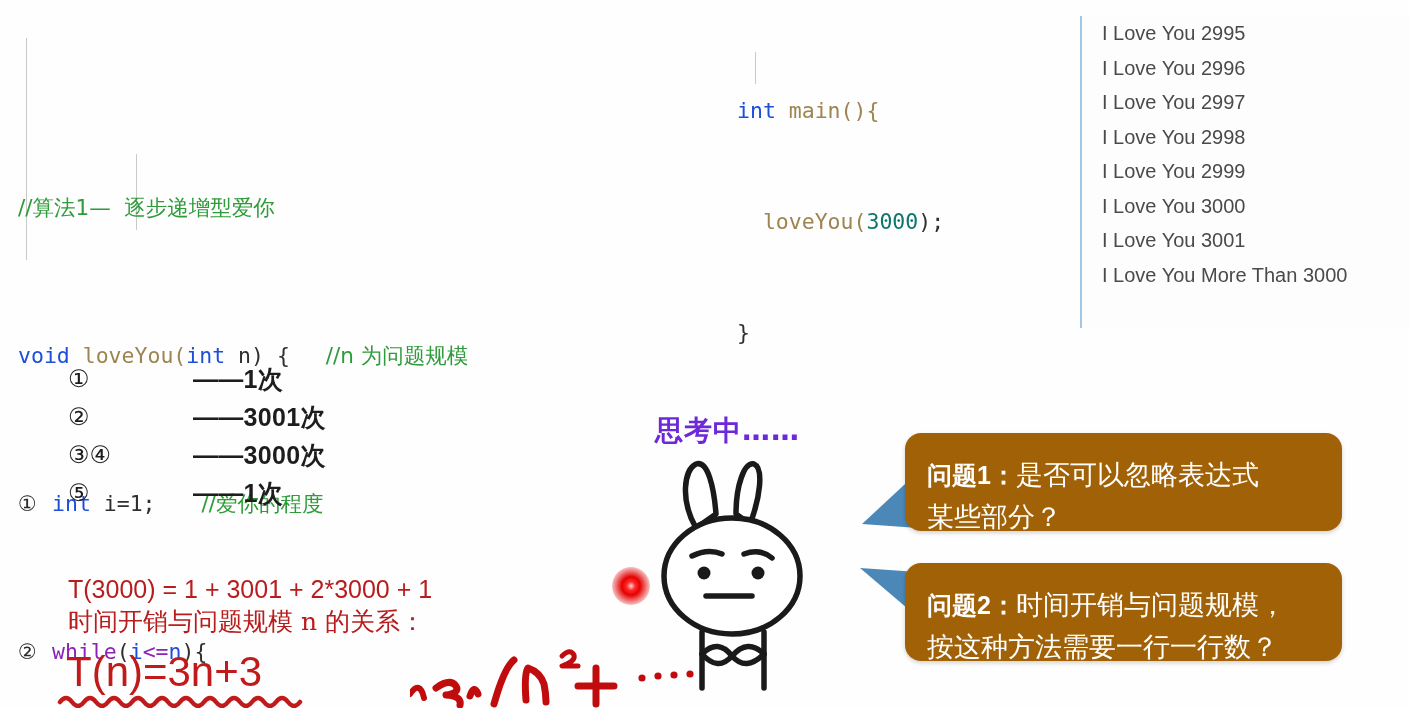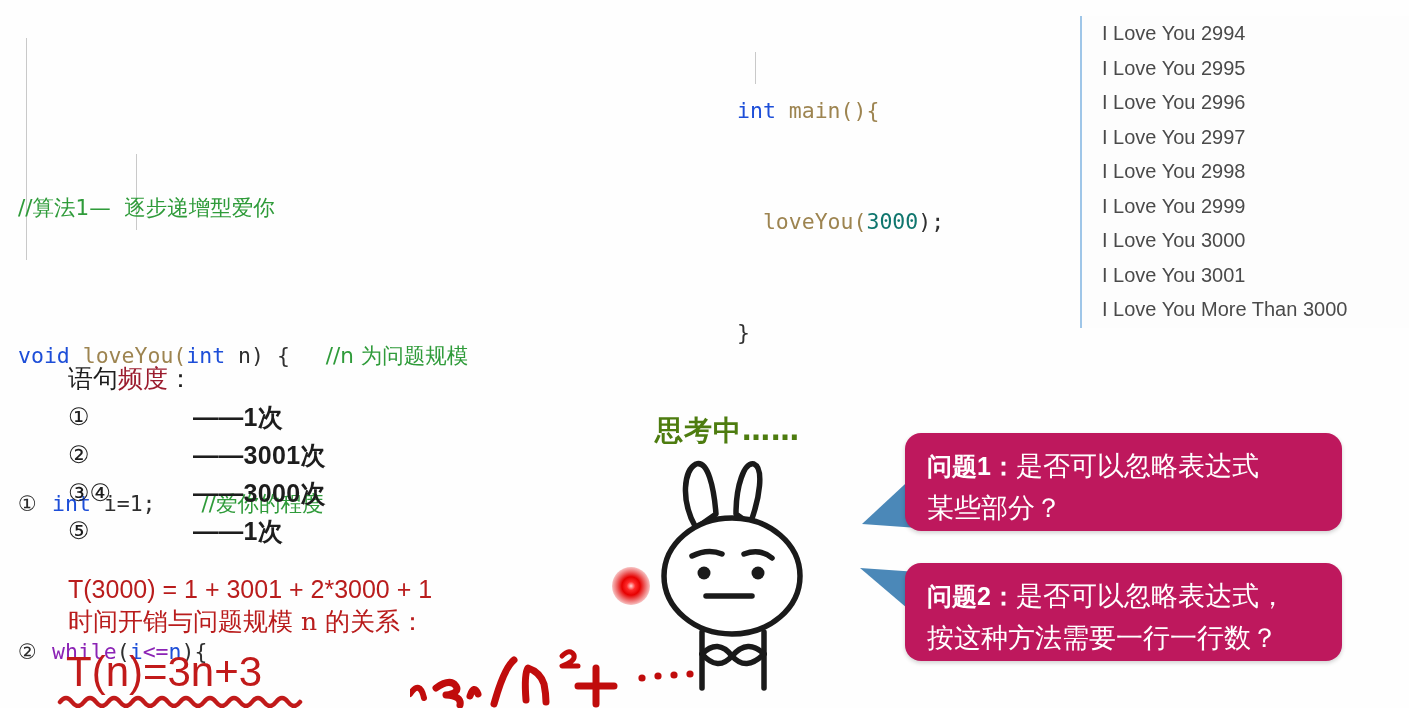--- a/index.html
+++ b/index.html
@@ -90,41 +90,41 @@
   }
   .squiggle{position:absolute;left:56px;top:690px;}
 
   
   .ink{position:absolute;left:410px;top:638px;}
 
   
   .think-text{
     position:absolute;left:655px;top:412px;
     font-family:"DejaVu Sans","Liberation Sans",sans-serif;
-    font-size:28px;font-weight:700;color:#4d7c0f;letter-spacing:1px;
+    font-size:28px;font-weight:700;color:#6d28d9;letter-spacing:1px;
     white-space:nowrap;
   }
   .bunny{position:absolute;left:640px;top:448px;}
 
   
   .laser{
     position:absolute;left:612px;top:567px;width:38px;height:38px;border-radius:50%;
     background:radial-gradient(circle at 50% 50%,
       #ffd6d6 0%, #ff2b2b 16%, #e60000 34%, rgba(225,0,0,.55) 55%, rgba(230,40,40,.10) 78%, rgba(255,255,255,0) 100%);
   }
 
   
   .bubble{
     position:absolute;
-    background:#be185d;
+    background:#a16207;
     border-radius:16px;
     color:#ffffff;
     font-family:"DejaVu Serif","Liberation Serif",serif;
     font-size:27px;line-height:42px;
-    padding:12px 20px 14px 22px;
+    padding:21px 20px 14px 22px;
     box-sizing:border-box;
     box-shadow:0 2px 4px rgba(0,0,0,.18);
   }
   .bubble b{font-family:"Liberation Sans","DejaVu Sans",sans-serif;font-weight:700;font-size:25px;}
   #bubble1{left:905px;top:433px;width:437px;height:98px;}
   #bubble2{left:905px;top:563px;width:437px;height:98px;}
   .tail{position:absolute;}
   .bline{white-space:nowrap;}
 </style>
 </head>
@@ -156,33 +156,31 @@
   </div>
 
   <div class="main-rail"></div>
   <div class="main-panel">
     <div class="code-line"><span class="kw-blue">int</span><span class="ident"> main(){</span></div>
     <div class="code-line"><span class="plain">  </span><span class="ident">loveYou(</span><span class="num">3000</span><span class="plain">);</span></div>
     <div class="code-line"><span class="plain">}</span></div>
   </div>
 
   <div class="console">
-    <div class="console-line">I Love You 2994</div>
     <div class="console-line">I Love You 2995</div>
     <div class="console-line">I Love You 2996</div>
     <div class="console-line">I Love You 2997</div>
     <div class="console-line">I Love You 2998</div>
     <div class="console-line">I Love You 2999</div>
     <div class="console-line">I Love You 3000</div>
     <div class="console-line">I Love You 3001</div>
     <div class="console-line">I Love You More Than 3000</div>
   </div>
 
   <div class="freq">
-    <div class="freq-title"><span>语句</span><span class="hl">频度</span><span>：</span></div>
     <div class="freq-row">
         <span class="freq-mark">①</span>
         <span class="freq-val">——1次</span>
       </div>
     <div class="freq-row">
         <span class="freq-mark">②</span>
         <span class="freq-val">——3001次</span>
       </div>
     <div class="freq-row">
         <span class="freq-mark">③④</span>
@@ -252,17 +250,17 @@
   </svg>
   <div class="bubble" id="bubble1">
     <div class="bline"><b>问题1：</b><span>是否可以忽略表达式</span></div>
     <div class="bline">某些部分？</div>
   </div>
 
   <svg class="tail" style="left:858px;top:566px;" width="62" height="60" viewBox="0 0 62 60">
     <path d="M60,6 L2,2 L56,48 Z" fill="#4b88b8"></path>
   </svg>
   <div class="bubble" id="bubble2">
-    <div class="bline"><b>问题2：</b><span>是否可以忽略表达式，</span></div>
+    <div class="bline"><b>问题2：</b><span>时间开销与问题规模，</span></div>
     <div class="bline">按这种方法需要一行一行数？</div>
   </div>
 
 </div>
 
 </body></html>

